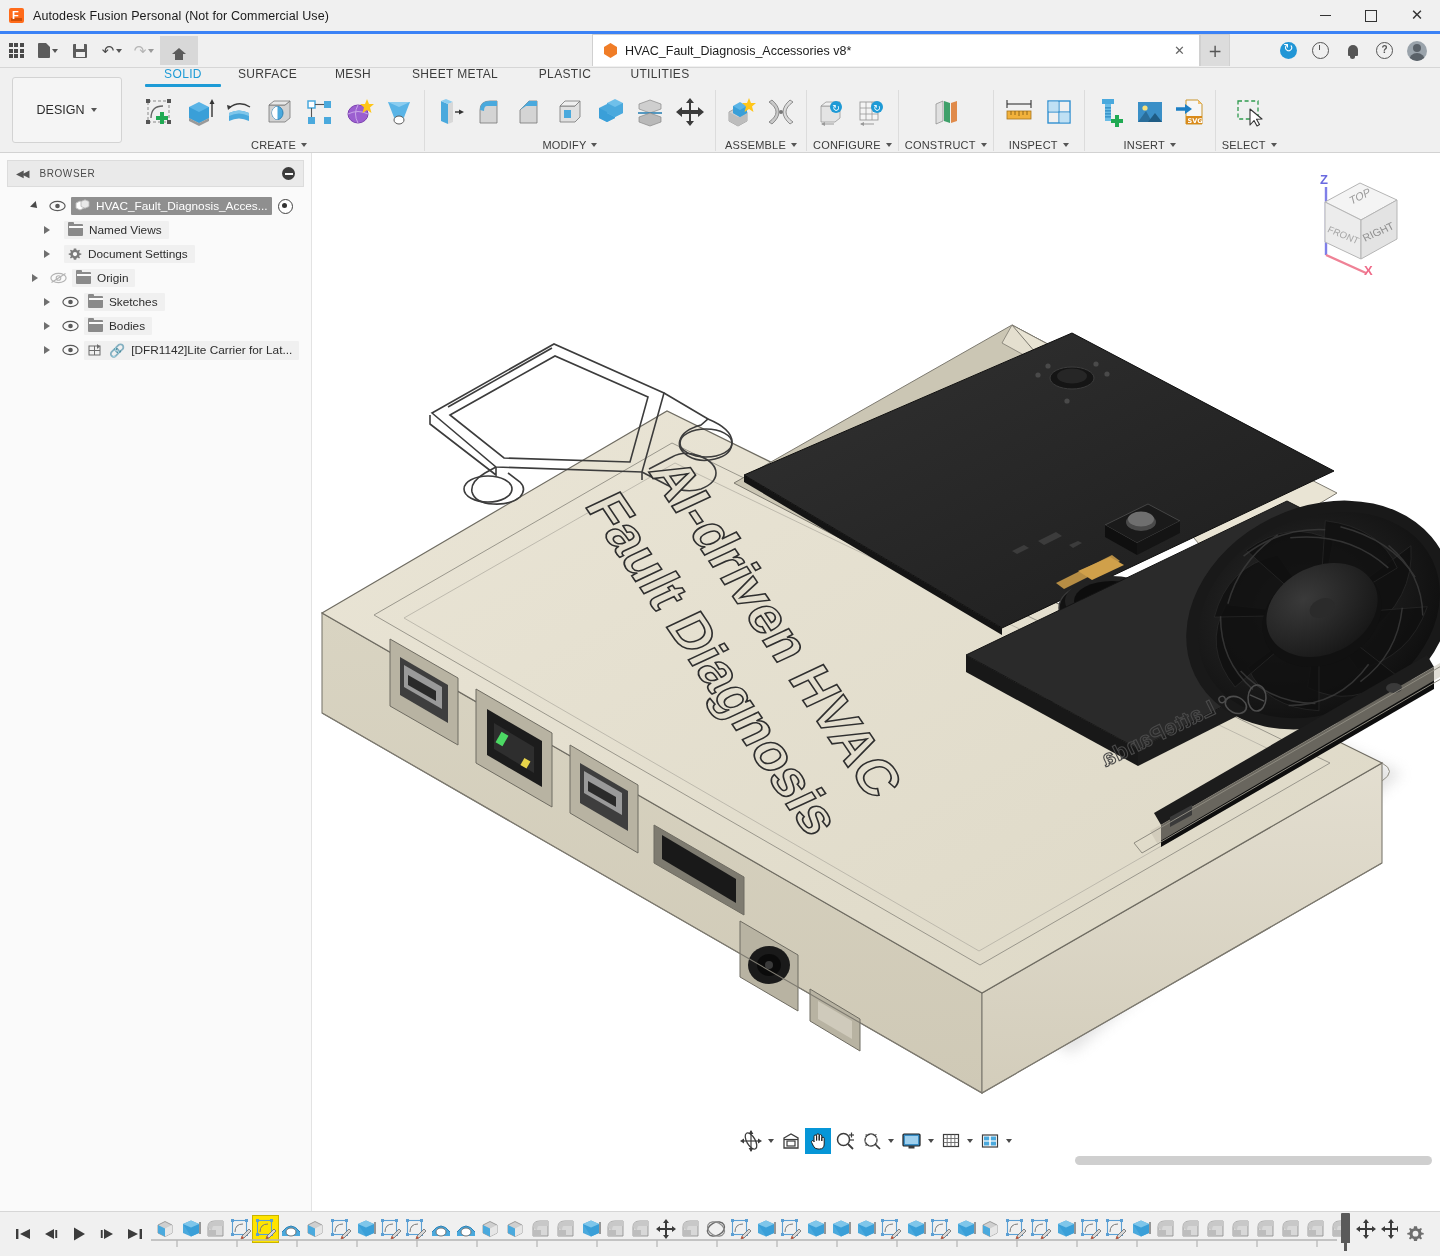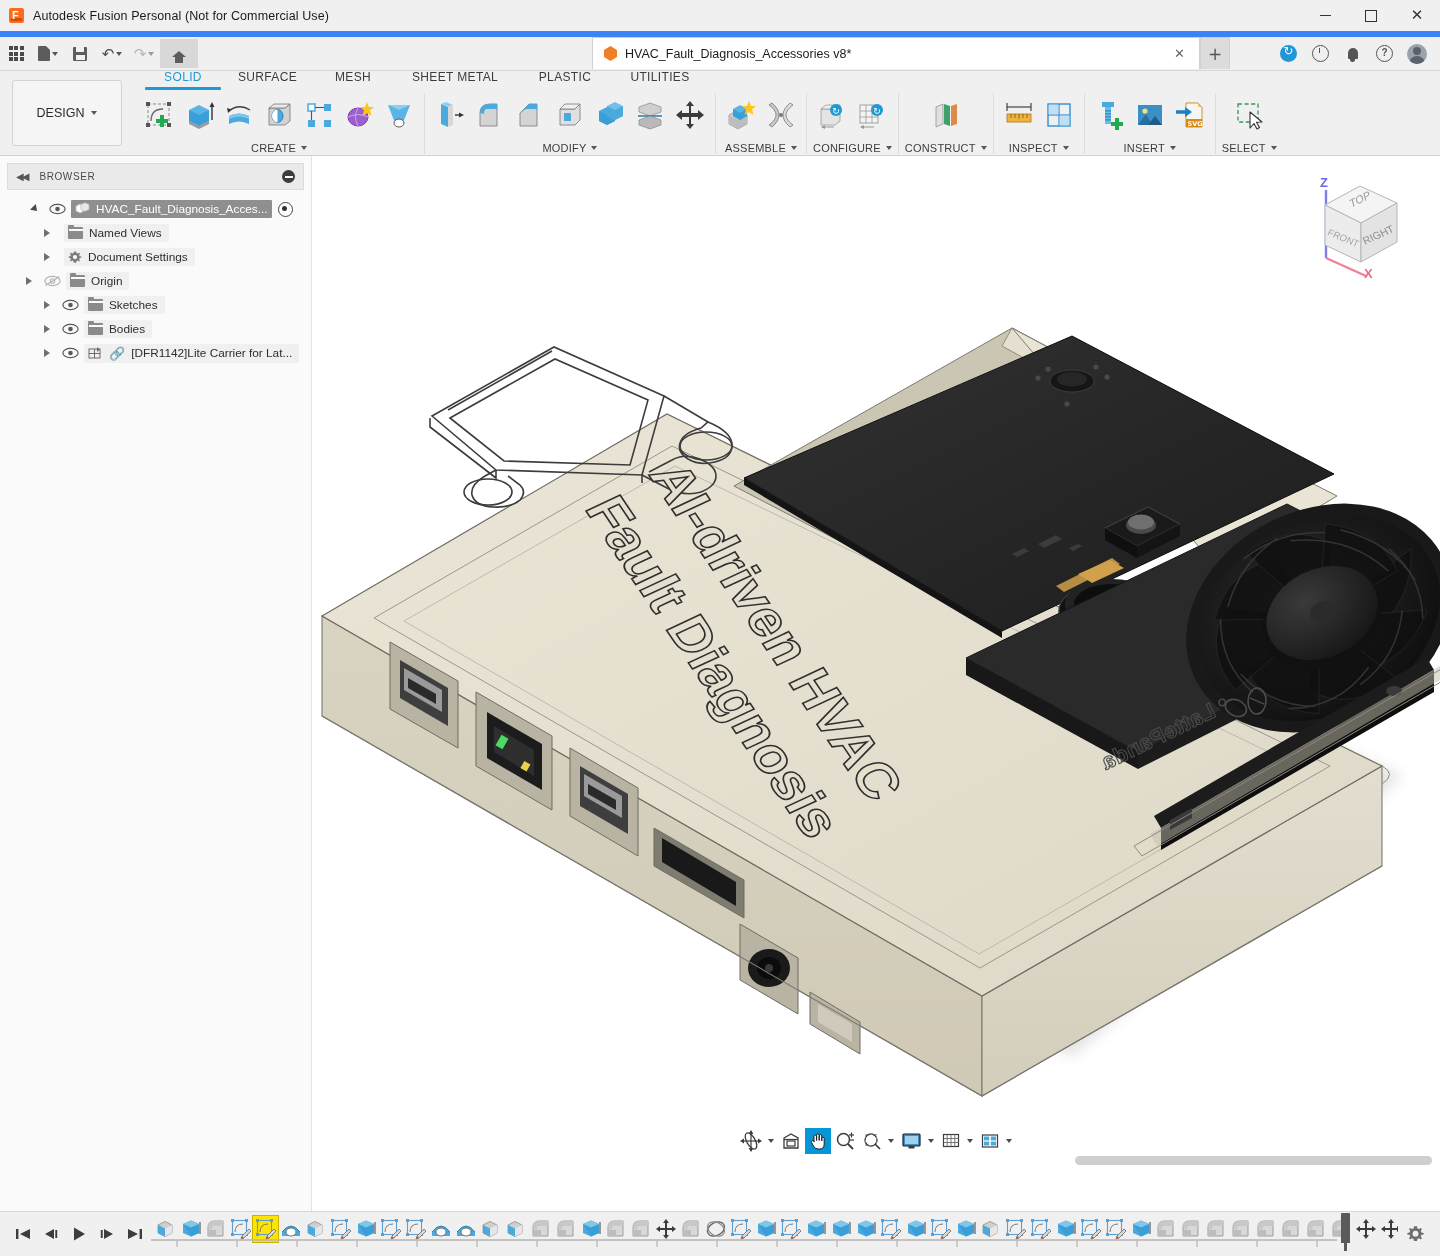--- a/index.html
+++ b/index.html
@@ -7,21 +7,21 @@
     width:1440px;height:1256px;overflow:hidden;
     background:#f0f0f0;
     font-family:"Liberation Sans", sans-serif;
     font-size:12px;color:#2b2b2b;
     -webkit-font-smoothing:antialiased;
   }
   .app{position:relative;width:1440px;height:1256px;background:#ffffff;display:flex;flex-direction:column;}
 
   
   .titlebar{height:31px;min-height:31px;background:#f0f0f0;display:flex;align-items:center;
-            border-bottom:6px solid #3b82f6;position:relative;}
+            border-bottom:3px solid #3b82f6;position:relative;}
   .tb-appicon{width:15px;height:15px;margin-left:9px;margin-right:9px;background:#ff6b1a;border-radius:2px;
               position:relative;flex:0 0 auto;}
   .tb-appicon::after{content:"F";position:absolute;left:3px;top:0px;color:#fff;font-size:11px;font-weight:bold;
                      font-family:"Liberation Sans",sans-serif;line-height:14px;}
   .tb-appicon::before{content:"";position:absolute;left:2px;bottom:2px;width:11px;height:3px;background:#d14f06;}
   .tb-title{font-size:12.5px;color:#1a1a1a;letter-spacing:.1px;}
   .winbtns{margin-left:auto;display:flex;height:31px;}
   .winbtn{width:46px;height:31px;display:flex;align-items:center;justify-content:center;color:#333;}
   .wb-min{width:11px;height:1px;background:#333;}
   .wb-max{width:10px;height:10px;border:1px solid #333;}
@@ -623,21 +623,21 @@
             <span class="ico-gear">
               <svg width="14" height="14" viewBox="0 0 14 14">
                   <path d="M7 1.4 L8.2 1.4 L8.5 3 L9.8 3.6 L11.1 2.7 L12 3.6 L11.1 4.9 L11.7 6.2 L13.3 6.5 L13.3 7.7 L11.7 8 L11.1 9.3 L12 10.6 L11.1 11.5 L9.8 10.6 L8.5 11.2 L8.2 12.8 L7 12.8 L5.8 12.8 L5.5 11.2 L4.2 10.6 L2.9 11.5 L2 10.6 L2.9 9.3 L2.3 8 L0.7 7.7 L0.7 6.5 L2.3 6.2 L2.9 4.9 L2 3.6 L2.9 2.7 L4.2 3.6 L5.5 3 L5.8 1.4 Z" fill="#7b7b7b"></path>
                   <circle cx="7" cy="7.1" r="2.1" fill="#fafafa"></circle>
                 </svg>
             </span>
             <span>Document Settings</span>
           </span>
         </div>
 
-        <div class="tnode" style="padding-left:22px">
+        <div class="tnode" style="padding-left:28px">
           <span class="tw">
               <span class="tri"></span>
             </span>
           <span class="eye" style="margin-left:8px">
             <svg width="17" height="12" viewBox="0 0 17 12">
                 <ellipse cx="8.5" cy="6" rx="7.6" ry="4.6" fill="none" stroke="#b4b4b4" stroke-width="1.2"></ellipse>
                 <circle cx="8.5" cy="6" r="2.3" fill="none" stroke="#b4b4b4" stroke-width="1.1"></circle>
                 <line x1="1.5" y1="10.6" x2="15.5" y2="1.4" stroke="#b4b4b4" stroke-width="1.2"></line>
               </svg>
           </span>

